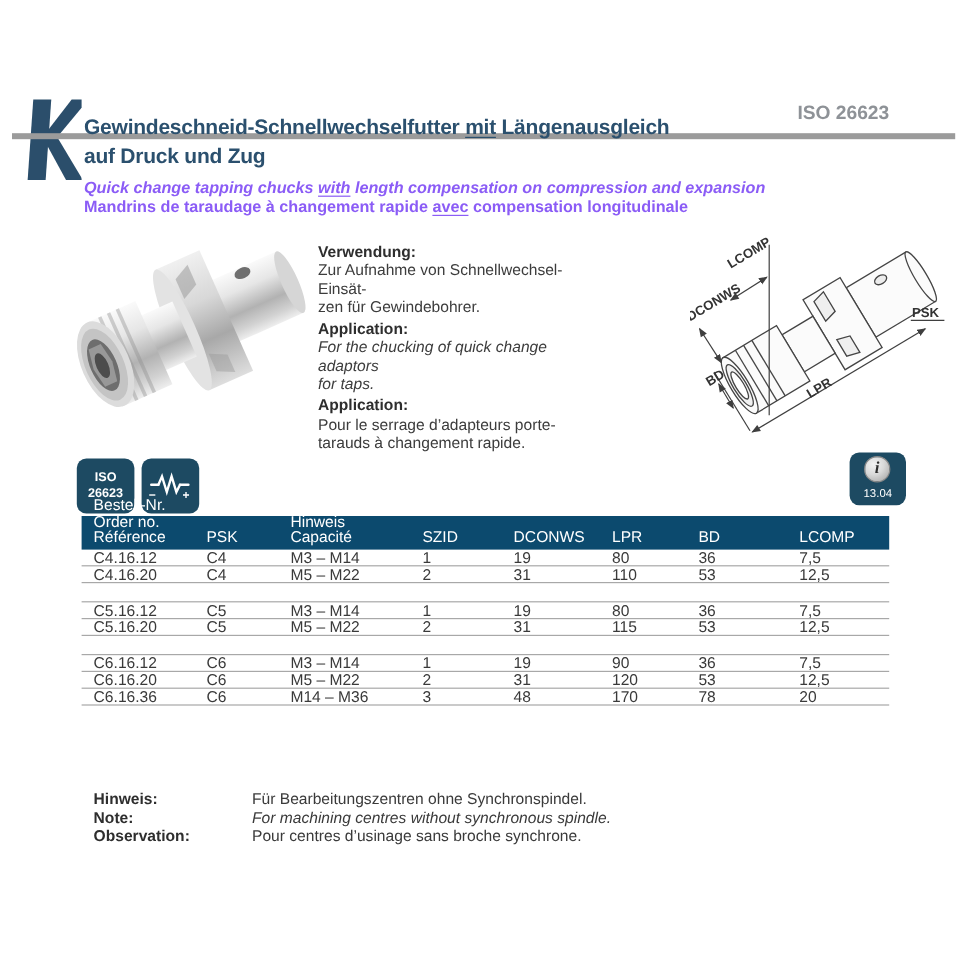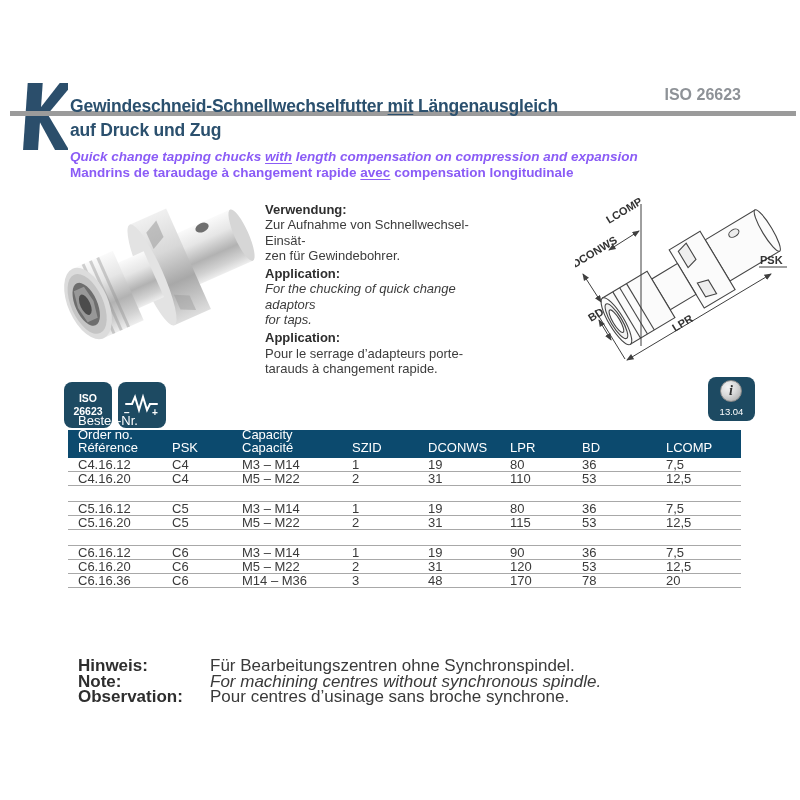--- a/index.html
+++ b/index.html
@@ -39,21 +39,21 @@
   .spec-table { position:absolute; left:68px; top:430px; width:673px; font-size:13px; color:#3a3a3a; }
   .thead { display:flex; background:#0c4a6e; color:#fff; height:28px; }
   .th { box-sizing:border-box; padding:0 0 4px 10px; display:flex; flex-direction:column; justify-content:flex-end; line-height:13.2px; }
   .th .it { }
   .c1{width:94px;} .c2{width:70px;} .c3{width:110px;} .c4{width:76px;}
   .c5{width:82px;} .c6{width:72px;} .c7{width:84px;} .c8{width:85px;}
   .tgroup + .tgroup { margin-top:15px; border-top:1px solid #a8a8a8; }
   .trow { display:flex; height:14px; box-sizing:border-box; align-items:center; border-bottom:1px solid #a8a8a8; }
   .td { box-sizing:border-box; padding-left:10px; white-space:nowrap; }
   
-  .notes { position:absolute; left:78px; top:658px; font-size:17px; line-height:15.5px; color:#3a3a3a; }
+  .notes { position:absolute; left:78px; top:658px; font-size:13px; line-height:15.5px; color:#3a3a3a; }
   .note-row { display:flex; }
   .note-label { width:132px; font-weight:bold; color:#2e2e2e; }
   .note-text.it { font-style:italic; }
 </style>
 </head>
 <body>
 
 <div class="page">
 
   <svg class="logo-svg" width="56" height="72" viewBox="0 0 56 72">
@@ -191,21 +191,21 @@
       <div class="th c1">
         <span>Bestell-Nr.</span>
         <span class="it">Order no.</span>
         <span>Référence</span>
       </div>
       <div class="th c2">
           <span>PSK</span>
         </div>
       <div class="th c3">
         <span>Spannbereich</span>
-        <span class="it">Capacity</span>
+        <span class="it">Hinweis</span>
         <span>Capacité</span>
       </div>
       <div class="th c4">
           <span>SZID</span>
         </div>
       <div class="th c5">
           <span>DCONWS</span>
         </div>
       <div class="th c6">
           <span>LPR</span>

